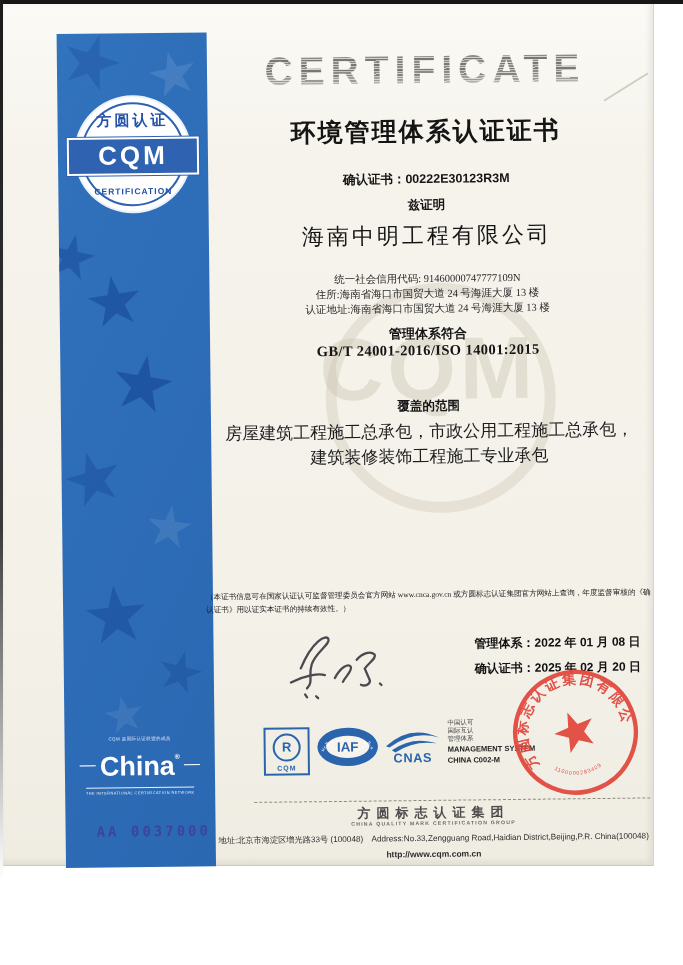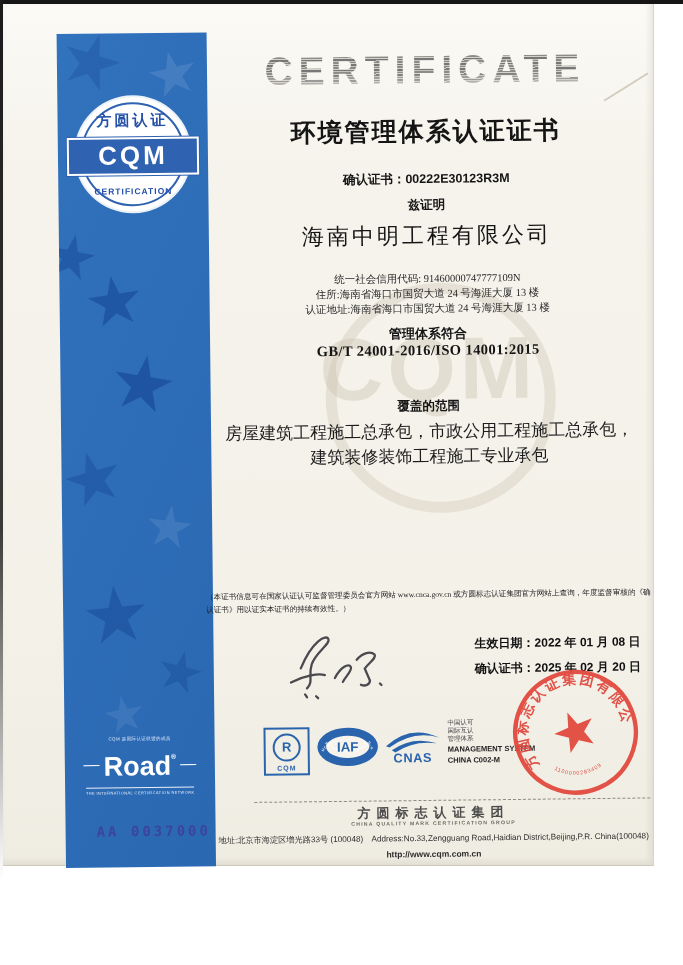--- a/index.html
+++ b/index.html
@@ -119,21 +119,21 @@
         <div class="cqm-ring"></div>
         <div class="cqm-top">方圆认证</div>
         <div class="cqm-band">CQM</div>
         <div class="cqm-bottom">CERTIFICATION</div>
       </div>
     </div>
 
     <div class="iqnet">
       <div class="iqnet-member">CQM 是国际认证联盟的成员</div>
       <div class="iqnet-name">
-        <span class="dash">—</span><span>Road</span><span class="reg">®</span><span class="dash">—</span>
+        <span class="dash">—</span><span>China</span><span class="reg">®</span><span class="dash">—</span>
       </div>
       <div><span class="iqnet-tag">THE INTERNATIONAL CERTIFICATION NETWORK</span></div>
     </div>
 
     <div class="serial">AA 0037000</div>
 
     <div class="col cert-word abs">CERTIFICATE</div>
     <div class="col doc-title abs">环境管理体系认证证书</div>
     <div class="col cert-no abs">
       <span>确认证书：</span><span>00222E30123R3M</span>
@@ -144,21 +144,21 @@
     <div class="col info i2 abs">住所:海南省海口市国贸大道 24 号海涯大厦 13 楼</div>
     <div class="col info i3 abs">认证地址:海南省海口市国贸大道 24 号海涯大厦 13 楼</div>
     <div class="col conform abs">管理体系符合</div>
     <div class="col standard abs">GB/T 24001-2016/ISO 14001:2015</div>
     <div class="col scope-title abs">覆盖的范围</div>
     <div class="col scope sc1 abs">房屋建筑工程施工总承包，市政公用工程施工总承包，</div>
     <div class="col scope sc2 abs">建筑装修装饰工程施工专业承包</div>
     <div class="disclaimer abs">（本证书信息可在国家认证认可监督管理委员会官方网站 www.cnca.gov.cn 或方圆标志认证集团官方网站上查询，年度监督审核的《确认证书》用以证实本证书的持续有效性。）</div>
 
     <div class="dates">
-      <div><span>生效日期：</span><span>2022 年 01 月 08 日</span></div>
+      <div><span>管理体系：</span><span>2022 年 01 月 08 日</span></div>
       <div><span>确认证书：</span><span>2025 年 02 月 20 日</span></div>
     </div>
 
     <svg class="sig-svg" width="122" height="78" viewBox="0 0 122 78">
       <g fill="none" stroke="#33333a" stroke-width="2.3" stroke-linecap="round">
         <path d="M18,40 C30,12 44,6 46,11 C48,16 33,24 29,36 C25,48 31,53 24,60"></path>
         <path d="M8,54 C22,47 36,45 42,47"></path>
         <path d="M52,50 C58,39 66,35 68,39 C70,43 62,49 60,54"></path>
         <path d="M74,32 C80,25 88,23 92,27 C94,31 86,35 82,41 L87,53 C87,57 82,59 78,57"></path>
         <path d="M22,66 l2,3 M33,68 l2,2 M97,56 l1.5,1.5"></path>

